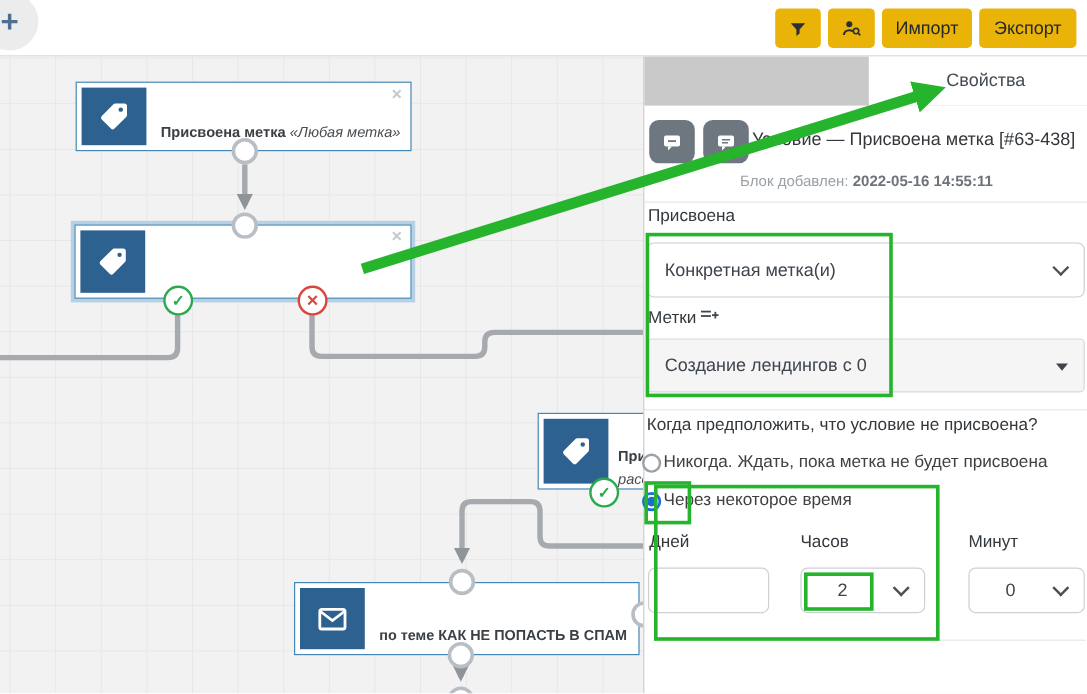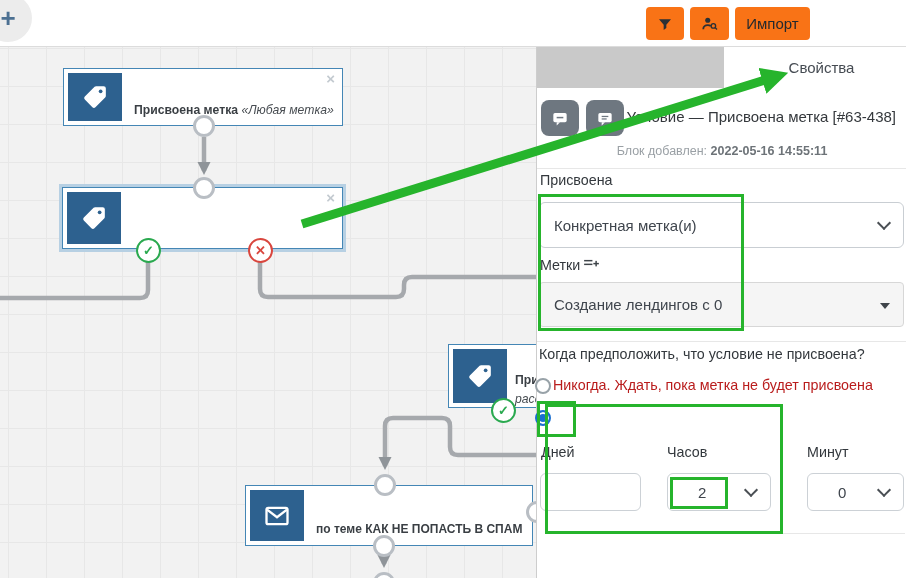--- a/index.html
+++ b/index.html
@@ -2,21 +2,21 @@
 <html><head>
 <meta charset="utf-8">
 <style>
   html,body{margin:0;padding:0;background:#fff;}
   #app{position:relative;width:906px;height:578px;overflow:hidden;background:#fff;
        font-family:"Liberation Sans",sans-serif;}
 
   
   #topbar{position:absolute;left:0;top:0;width:906px;height:46px;background:#fff;
           border-bottom:1px solid #dcdcdc;z-index:10;}
-  .tb-btn{position:absolute;top:7px;height:33px;background:#f97316;border-radius:4px;
+  .tb-btn{position:absolute;top:7px;height:33px;background:#eab308;border-radius:4px;
           display:flex;align-items:center;justify-content:center;font-size:15px;color:#24292e;}
   #zoom-plus{position:absolute;left:-16px;top:-6px;width:48px;height:48px;border-radius:50%;
              background:#ececec;z-index:12;display:flex;align-items:center;justify-content:center;
              font-size:26px;font-weight:bold;color:#4c7092;}
 
   
   #canvas{position:absolute;left:0;top:46px;width:536px;height:532px;background:#f2f2f2;
           background-image:linear-gradient(#e7e7e7 1px,transparent 1px),
                            linear-gradient(90deg,#e7e7e7 1px,transparent 1px);
           background-size:38px 38px;background-position:8px 2px;z-index:0;}
@@ -57,21 +57,21 @@
   .pselect{position:absolute;left:2px;width:365px;height:46px;border:1px solid #c9ced3;border-radius:6px;
            background:#fff;box-sizing:border-box;display:flex;align-items:center;
            font-size:15px;color:#3f454d;padding-left:14px;}
   .chev{position:absolute;right:14px;top:50%;width:8px;height:8px;border-right:2px solid #4a4f54;
         border-bottom:2px solid #4a4f54;transform:translateY(-70%) rotate(45deg);}
   .tri{position:absolute;right:13px;top:50%;margin-top:-2px;width:0;height:0;
        border-left:5px solid transparent;border-right:5px solid transparent;border-top:6px solid #3f444a;}
   .radio{position:absolute;left:-2px;width:16px;height:16px;border-radius:50%;box-sizing:border-box;
          background:#fff;border:2px solid #98a2a8;}
   .radio.on{border:2px solid #1a6fd0;background:#1a6fd0;box-shadow:inset 0 0 0 2px #fff;}
-  .rlabel{position:absolute;left:16px;font-size:14.3px;color:#b91c1c;}
+  .rlabel{position:absolute;left:16px;font-size:14.3px;color:#404040;}
   .field{position:absolute;top:427px;height:38px;border:1px solid #ccd1d6;border-radius:6px;
          background:#fff;box-sizing:border-box;font-size:15px;color:#3f454d;}
   .field.sel{display:flex;align-items:center;padding-left:30px;}
   input.field{padding:0 8px;outline:none;font-family:"Liberation Sans",sans-serif;}
 
   
   .anno{position:absolute;border:3px solid #26b42c;z-index:30;pointer-events:none;box-sizing:border-box;}
   #arrow-svg{position:absolute;left:0;top:0;width:906px;height:578px;z-index:31;pointer-events:none;}
 </style>
 </head>
@@ -203,20 +203,21 @@
       <span>Создание лендингов с 0</span>
       <span class="tri"></span>
     </div>
     <div class="divider" style="top:295px;"></div>
 
     <div class="plabel" style="top:300px;left:2px;">Когда предположить, что условие не присвоена?</div>
 
     <div class="radio" style="top:332px;"></div>
     <div class="rlabel" style="top:331px;">Никогда. Ждать, пока метка не будет присвоена</div>
     <div class="radio on" style="top:364px;"></div>
+    <div class="rlabel" style="top:363px;">Через некоторое время</div>
 
     <div class="plabel" style="top:398px;left:4px;">Дней</div>
     <div class="plabel" style="top:398px;left:130px;">Часов</div>
     <div class="plabel" style="top:398px;left:270px;">Минут</div>
 
     <input class="field" style="left: 3px; width: 101px;" value="">
     <div class="field sel" style="left:130px;width:104px;">
       <span>2</span>
       <span class="chev"></span>
     </div>
@@ -235,20 +236,21 @@
     </div>
     <div class="tb-btn" style="left:690px;width:39px;">
       <svg width="18" height="18" viewBox="0 0 24 24">
         <circle cx="9" cy="7" r="3.4" fill="#2b3035"></circle>
         <path d="M3 19c0-3.3 2.7-5.4 6-5.4 1.5 0 2.9.4 4 1.2" fill="none" stroke="#2b3035" stroke-width="2.4"></path>
         <circle cx="16.5" cy="14.5" r="3" fill="none" stroke="#2b3035" stroke-width="1.8"></circle>
         <line x1="18.8" y1="16.8" x2="21.3" y2="19.3" stroke="#2b3035" stroke-width="1.8"></line>
       </svg>
     </div>
     <div class="tb-btn" style="left:735px;width:75px;">Импорт</div>
+    <div class="tb-btn" style="left:816px;width:81px;">Экспорт</div>
     <div id="zoom-plus">+</div>
   </div>
 
   <div class="anno" style="left:538px;top:194px;width:206px;height:137px;"></div>
   <div class="anno" style="left:545px;top:404px;width:238px;height:130px;"></div>
   <div class="anno" style="left:537px;top:401px;width:39px;height:36px;"></div>
   <div class="anno" style="left:670px;top:477px;width:58px;height:32px;"></div>
   <svg id="arrow-svg">
     <defs>
       <marker id="greenhead" viewBox="0 0 10 10" refX="1" refY="5" markerWidth="3" markerHeight="3" orient="auto">

